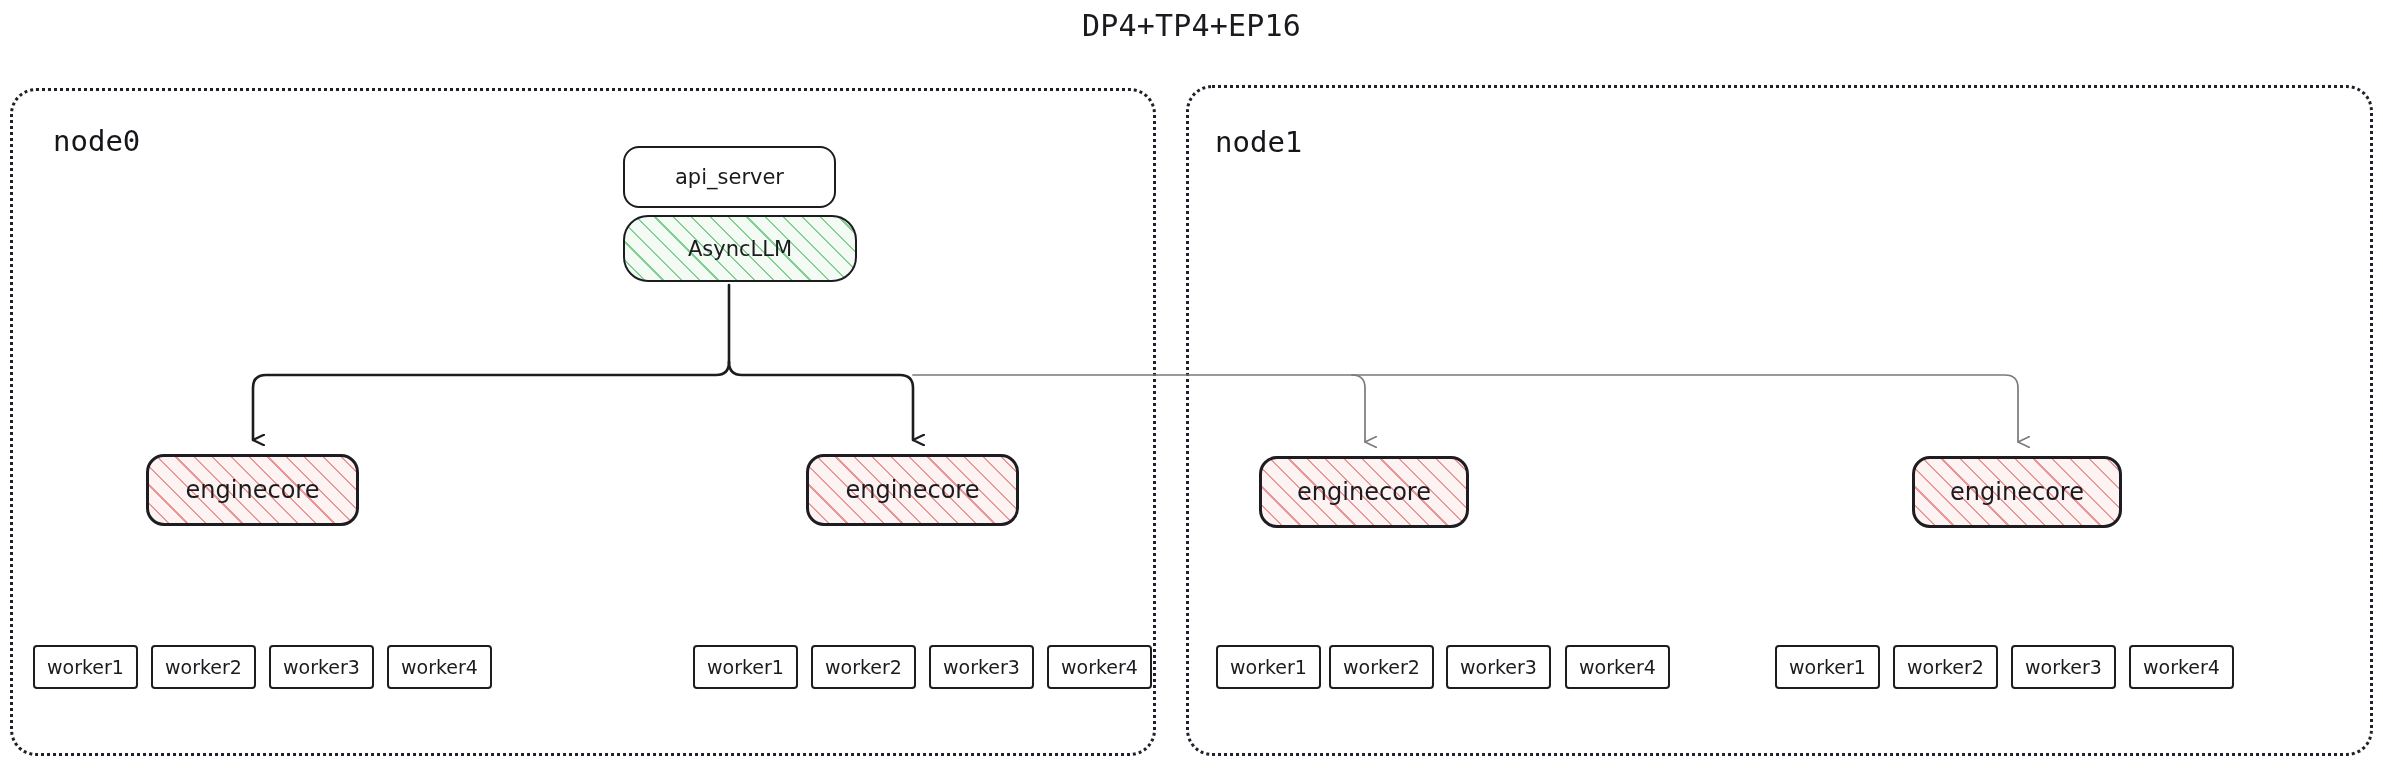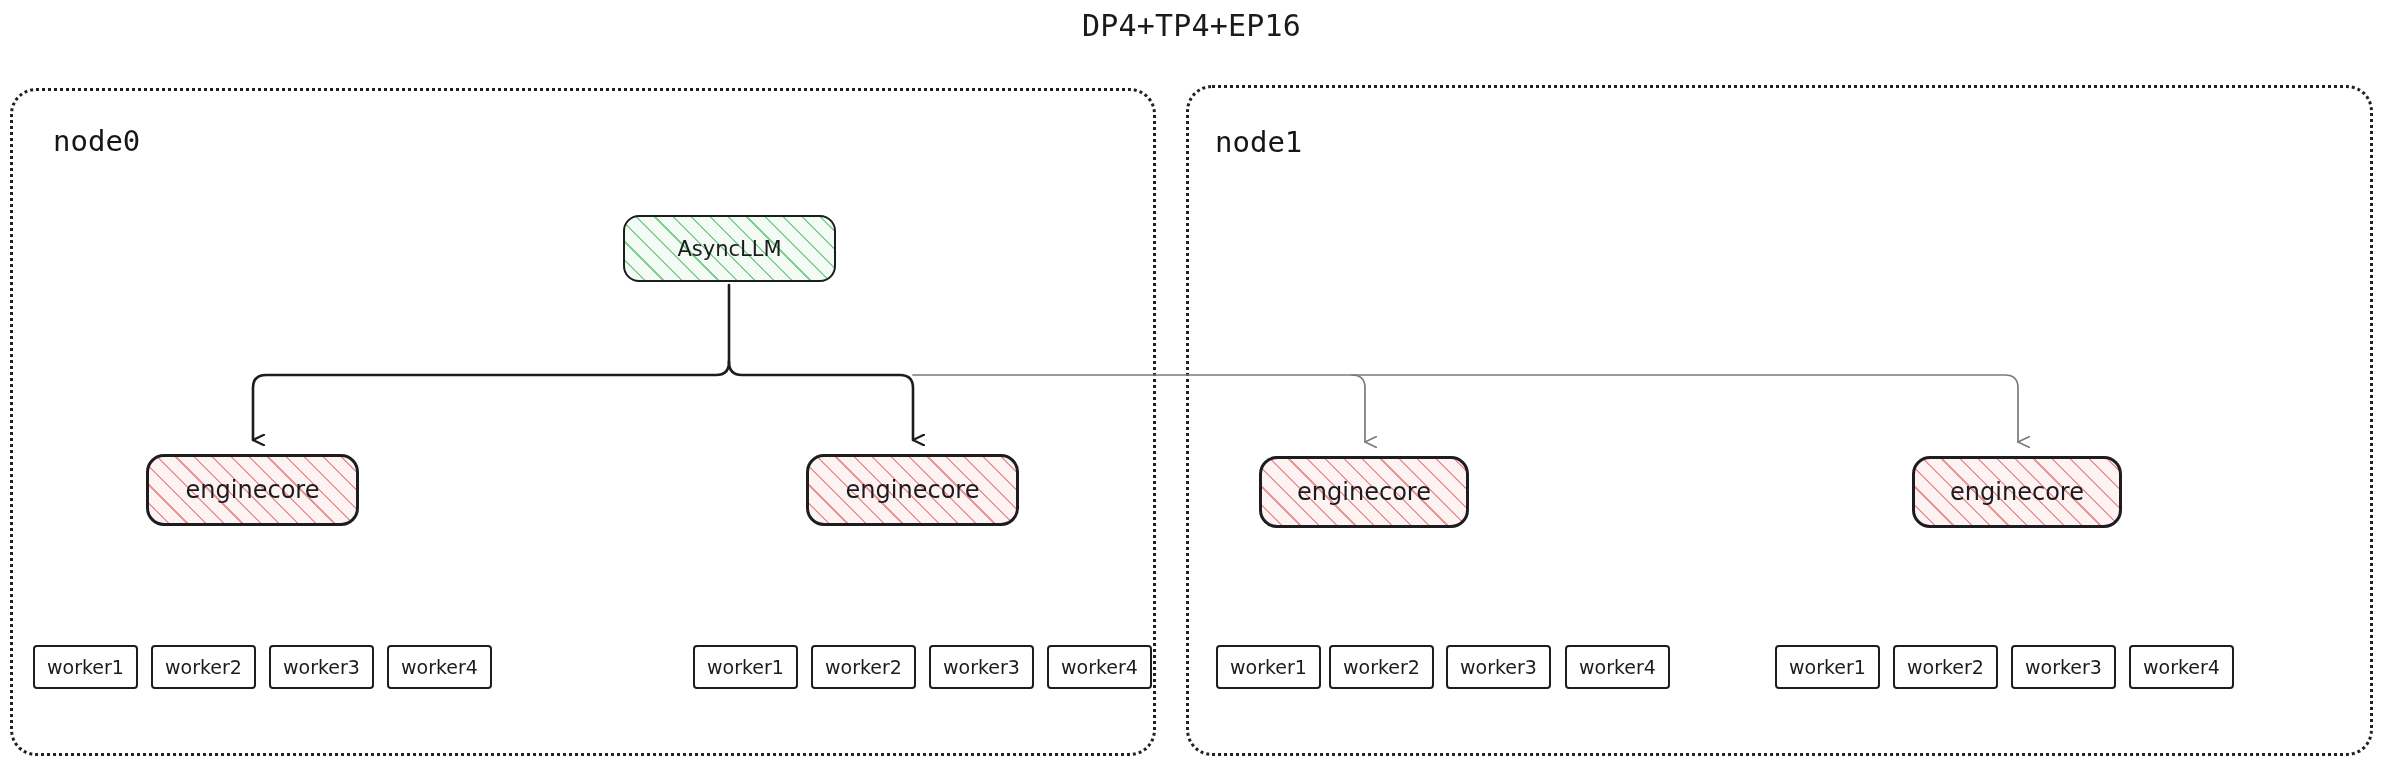--- a/index.html
+++ b/index.html
@@ -154,22 +154,25 @@
 
     <path d="M 1352,375 Q 1365,375 1365,388 L 1365,442" fill="none" stroke="#7a7a7a" stroke-width="1.7" stroke-linecap="round" marker-end="url(#arrowLight)"></path>
   </svg>
 
   <div class="node-box" style="left:10px; top:88px; width:1146px; height:668px;"></div>
   <div class="node-label" style="left:45px; top:124px;margin-left:8px;">node0</div>
 
   <div class="node-box" style="left:1186px; top:85px; width:1187px; height:671px;"></div>
   <div class="node-label" style="left:1215px; top:125px;">node1</div>
 
-
-  <div class="gbox box-async" style="left:623px; top:215px; width:213px; height:67px;">
+  <div class="gbox box-api" style="left:623px; top:146px; width:213px; height:62px;">
+    <span class="lbl">api_server</span>
+  </div>
+
+  <div class="gbox box-async" style="left:623px; top:215px; width:234px; height:67px;border-radius:25px;">
     <span class="lbl">AsyncLLM</span>
   </div>
 
   <div class="gbox box-engine" style="left:146px; top:454px; width:213px; height:72px;">
     <span class="lbl">enginecore</span>
   </div>
 
   <div class="gbox box-worker" style="left:33px; top:645px; width:105px; height:44px;">
     <span class="lbl">worker1</span>
   </div>

